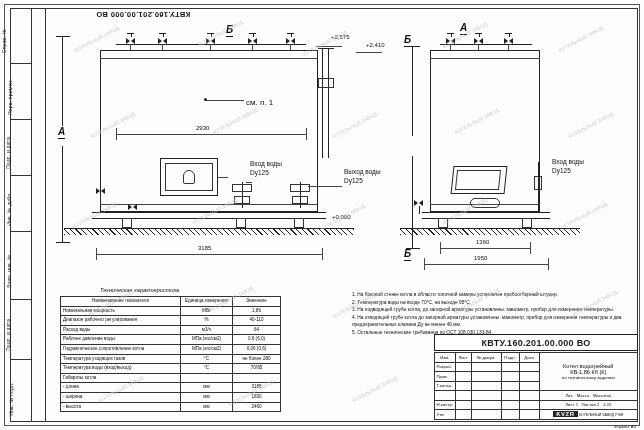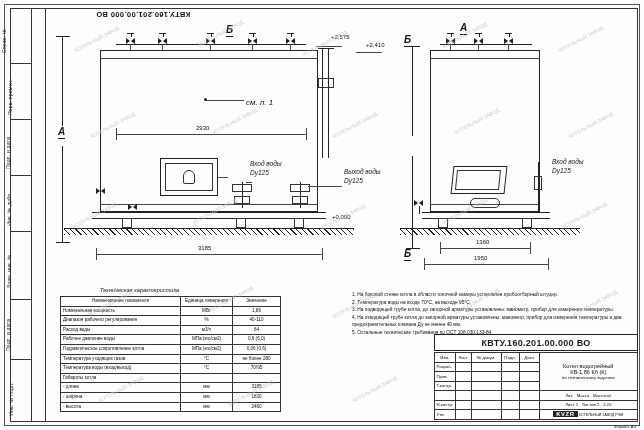--- a/index.html
+++ b/index.html
@@ -26,21 +26,21 @@
   }
 
   
   .ttl-top {
     position:absolute; left:96px; top:10px; font-size:7.5px; font-weight:bold;
     letter-spacing:.4px; transform:scaleY(-1) scaleX(-1); color:#111;
   }
   .view-letter { position:absolute; font-size:10px; font-style:italic; font-weight:bold; color:#111; }
   .view-letter:after { content:""; display:block; border-bottom:1px solid #111; margin-top:1px; }
   .dim-txt { position:absolute; font-size:6px; color:#111; }
-  .lbl { position:absolute; font-size:6.5px; color:#111; font-style:italic; }
+  .lbl { position:absolute; font-size:6.5px; color:#111; }
 
   
   .hl { position:absolute; border-top:1px solid #222; height:0; }
   .vl { position:absolute; border-left:1px solid #222; width:0; }
   .hl-thin { position:absolute; border-top:.6px solid #444; height:0; }
   .vl-thin { position:absolute; border-left:.6px solid #444; width:0; }
   .hatch {
     position:absolute;
     background:repeating-linear-gradient(45deg,#222 0 .8px,transparent .8px 4px);
   }

